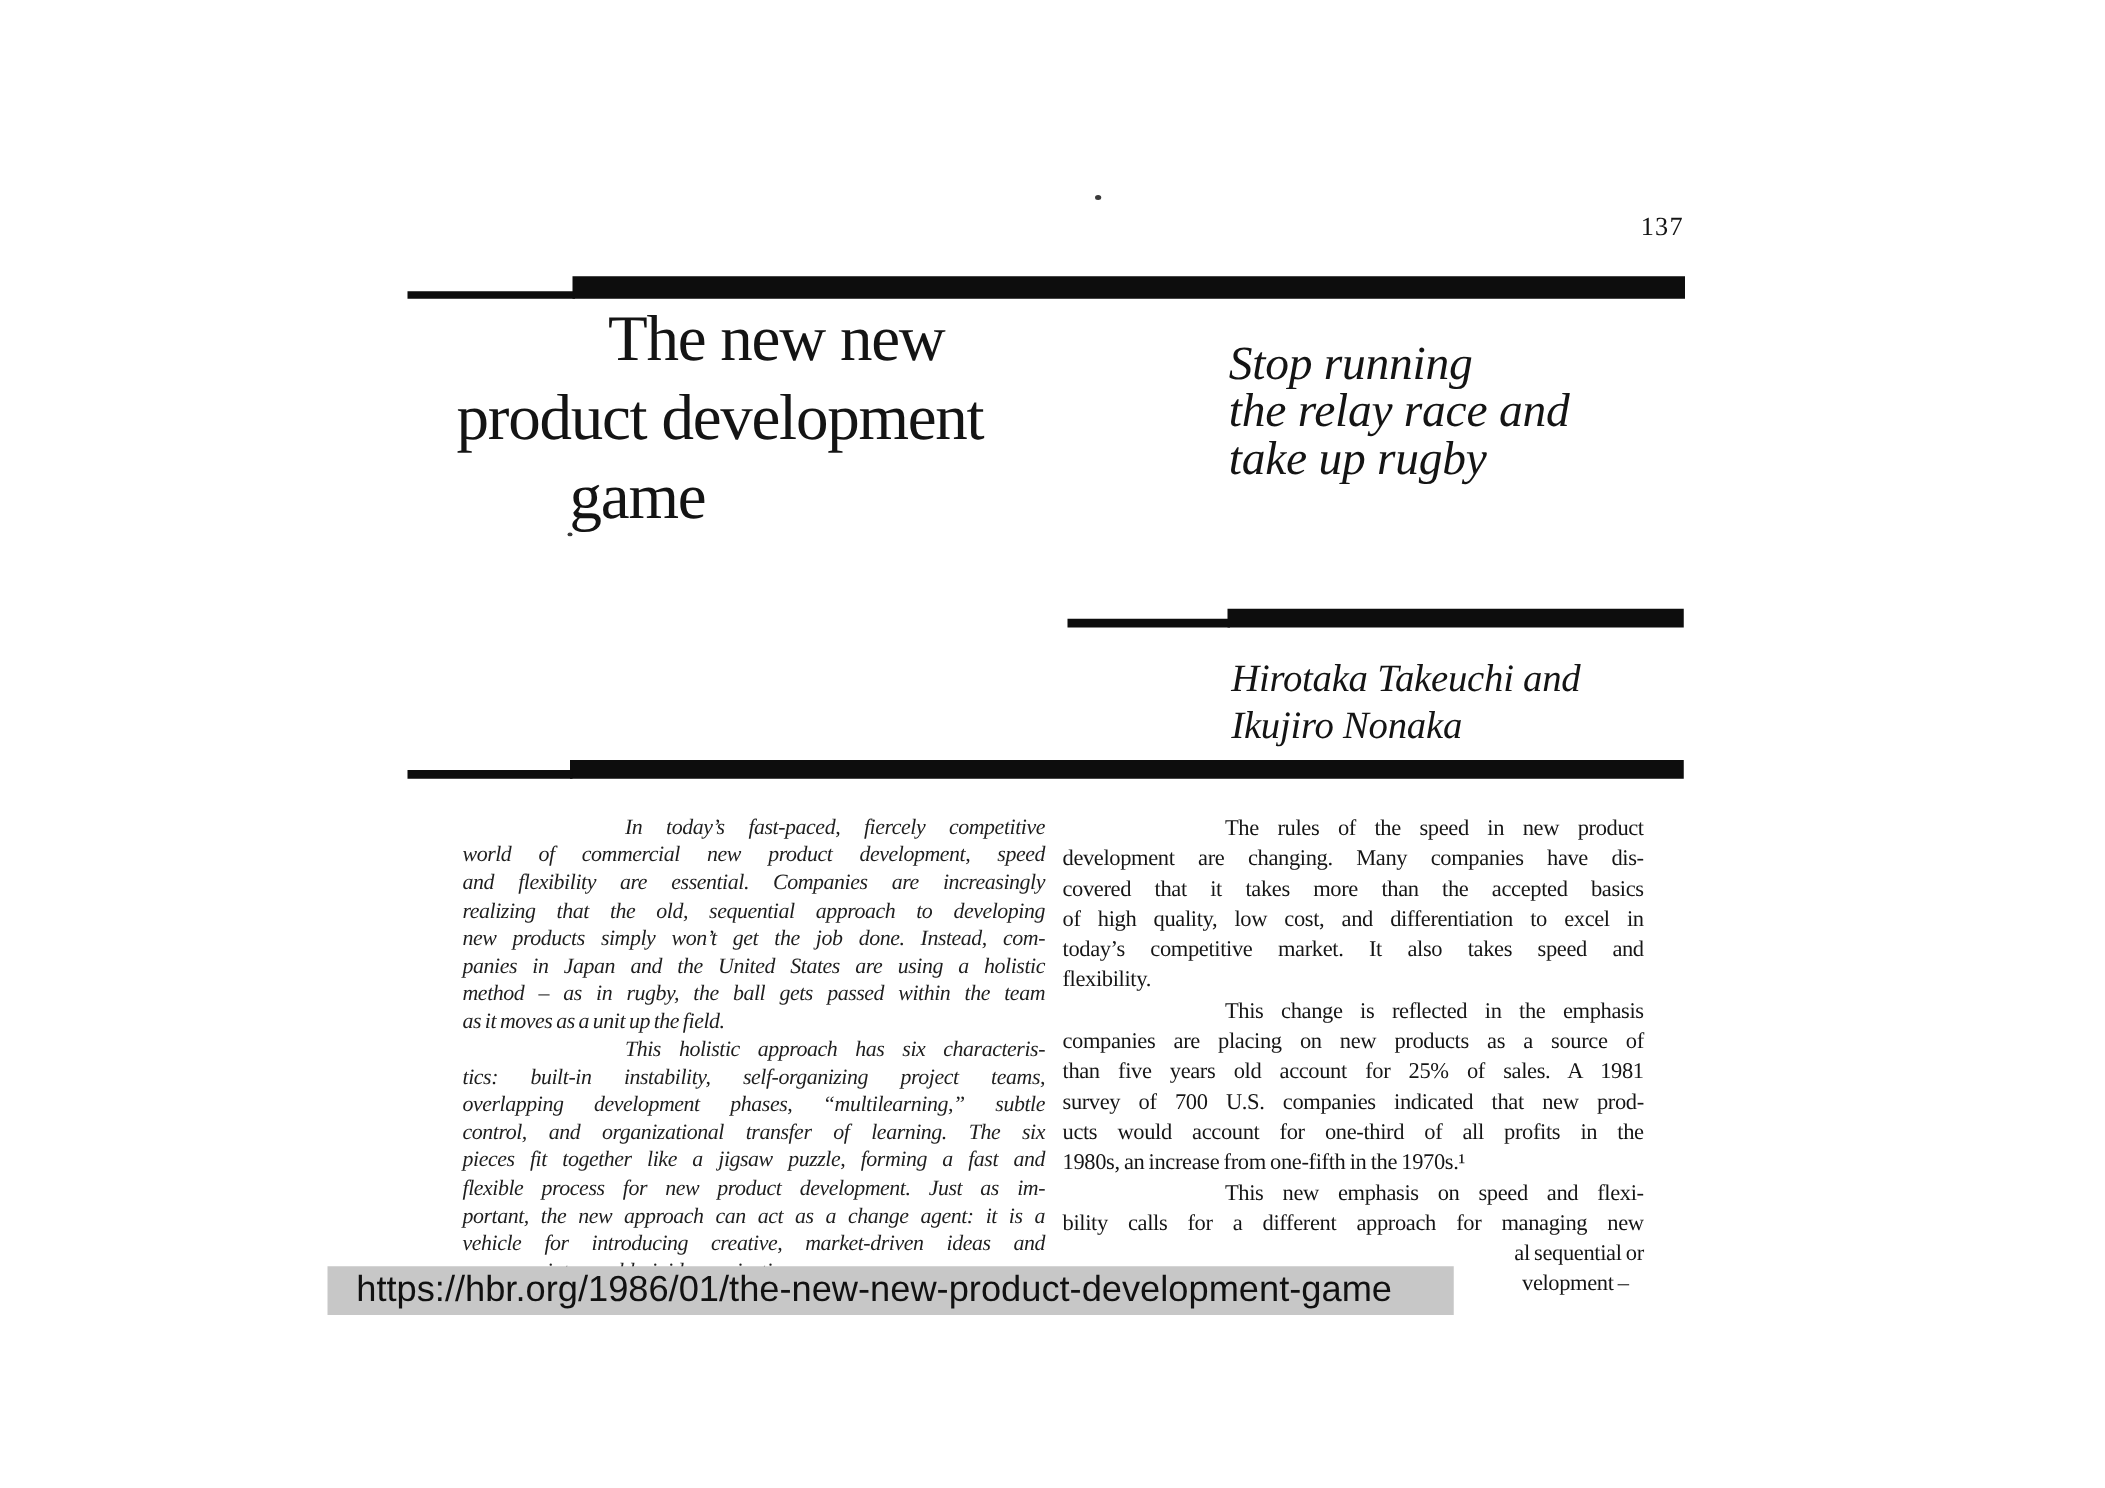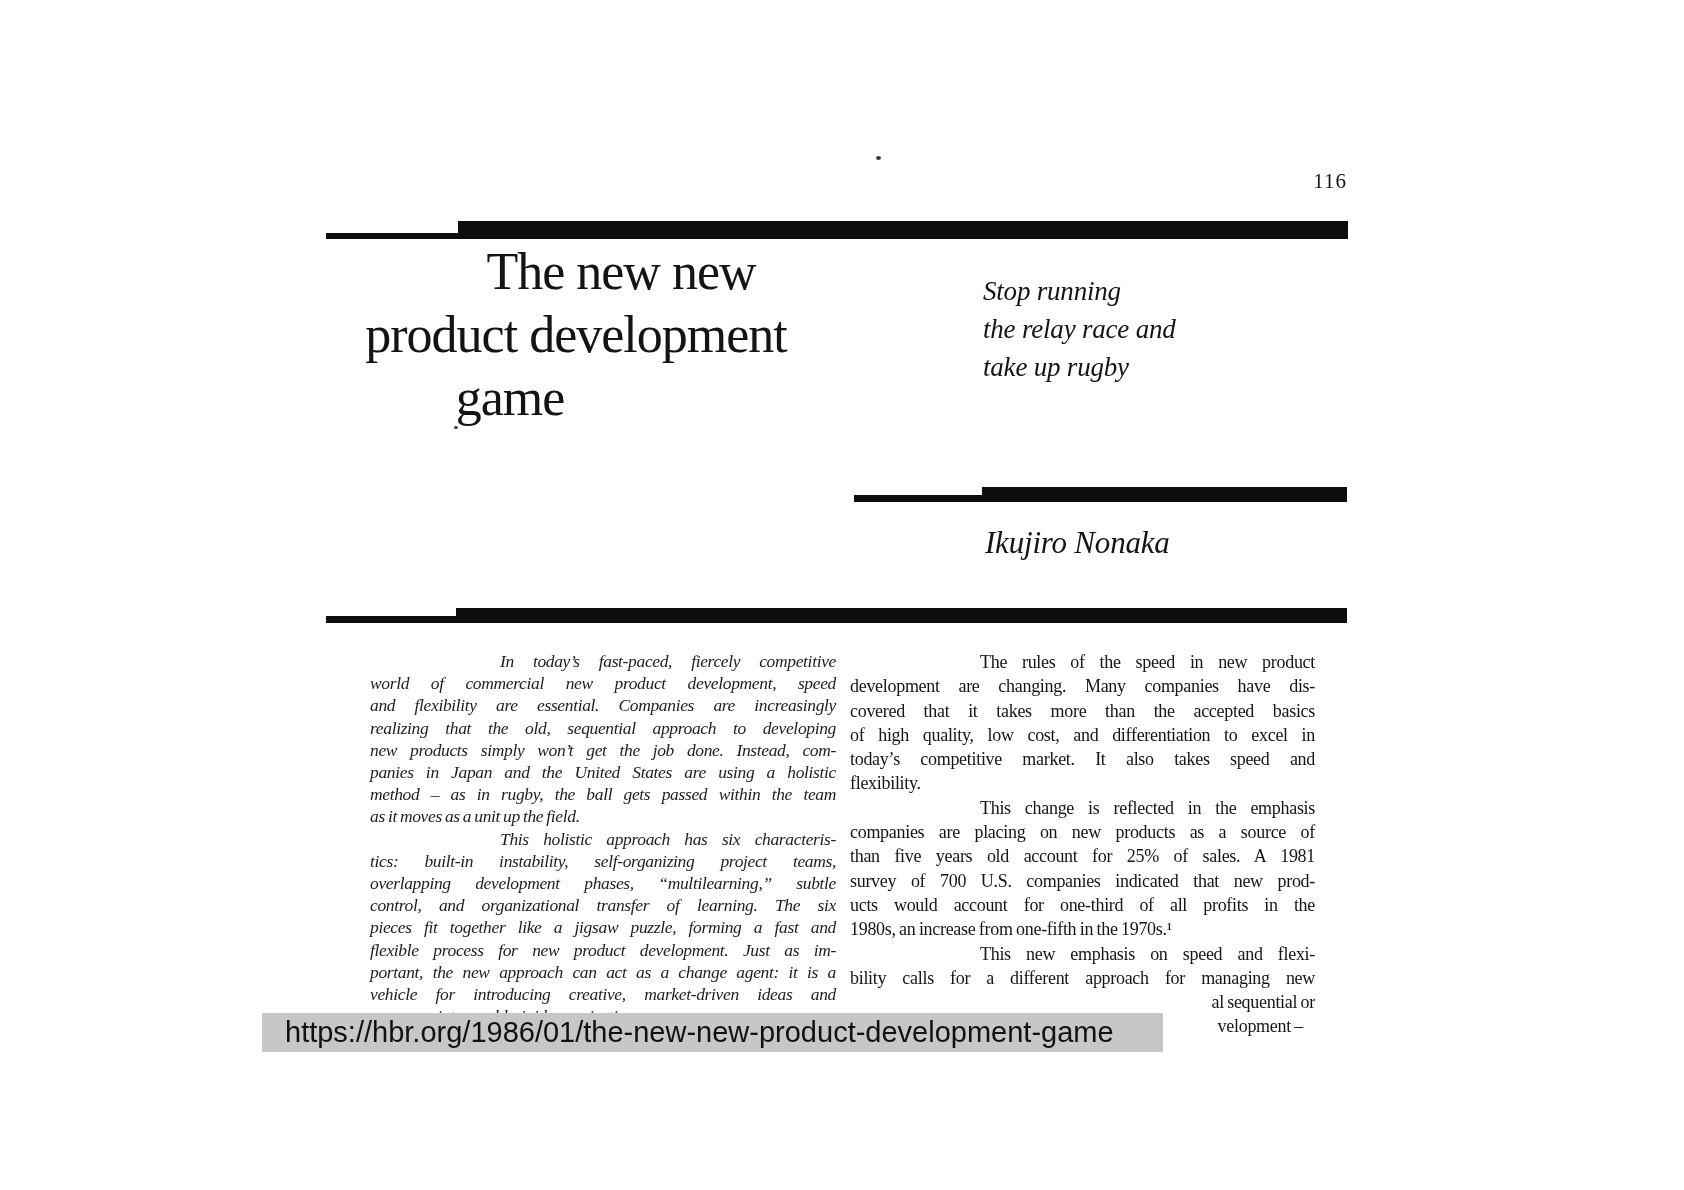--- a/index.html
+++ b/index.html
@@ -28,21 +28,21 @@
     display:flex; flex-direction:column; align-items:center;
     font-size:52px; line-height:63px; letter-spacing:-1px;
     color:var(--ink,#121212);
   }
   #title .tline{white-space:nowrap;}
   #title .tline:nth-child(1){transform:translateX(45px);}
   #title .tline:nth-child(3){transform:translateX(-66px);}
   
   #subtitle{
     left:983px; top:272px; font-style:italic;
-    font-size:27px; line-height:38px; letter-spacing:-0.2px;
+    font-size:38px; line-height:38px; letter-spacing:-0.2px;
     color:var(--ink,#141414);
   }
   
   #authors{
     left:985px; top:524px; font-style:italic;
     font-size:31px; line-height:37px; letter-spacing:-0.2px;
     color:var(--ink,#141414);
   }
   #subtitle .tline, #authors .tline{white-space:nowrap;}
   
@@ -76,41 +76,42 @@
   
   .dot{background:#3a3a3a; border-radius:50%;}
   #dot1{left:876px; top:156px; width:5px; height:4px;}
   #dot2{left:454px; top:426px; width:4px; height:3px;}
 </style>
 </head>
 <body>
 
 <div id="stage" style="--ink: #141414; --paper: #ffffff; --bar: #0d0d0d; --overlay: #c7c7c7;">
 
-  <div class="abs" id="page-number">116</div>
+  <div class="abs" id="page-number">137</div>
 
   <div class="abs bar" id="bar1-thick"></div>
   <div class="abs bar" id="bar1-thin"></div>
 
   <div class="abs" id="title">
       <div class="tline">The new new</div>
       <div class="tline">product development</div>
       <div class="tline">game</div>
     </div>
 
   <div class="abs" id="subtitle">
       <div class="tline">Stop running</div>
       <div class="tline">the relay race and</div>
       <div class="tline">take up rugby</div>
     </div>
 
   <div class="abs bar" id="bar2-thick"></div>
   <div class="abs bar" id="bar2-thin"></div>
 
   <div class="abs" id="authors">
+      <div class="tline">Hirotaka Takeuchi and</div>
       <div class="tline">Ikujiro Nonaka</div>
     </div>
 
   <div class="abs bar" id="bar3-thick"></div>
   <div class="abs bar" id="bar3-thin"></div>
 
   <div class="abs bodycol" id="col-left">
       <div class="bline ind">In today’s fast-paced, fiercely competitive</div>
       <div class="bline">world of commercial new product development, speed</div>
       <div class="bline">and flexibility are essential. Companies are increasingly</div>

